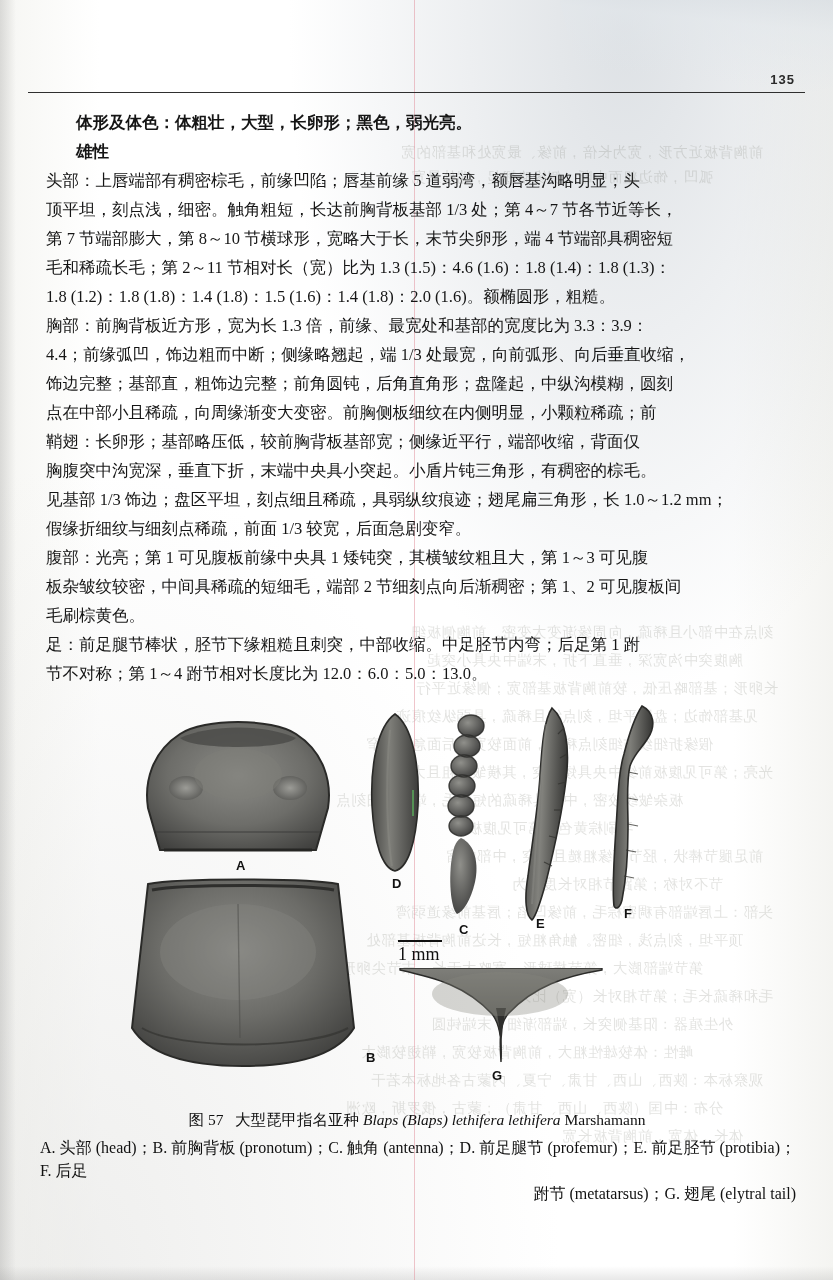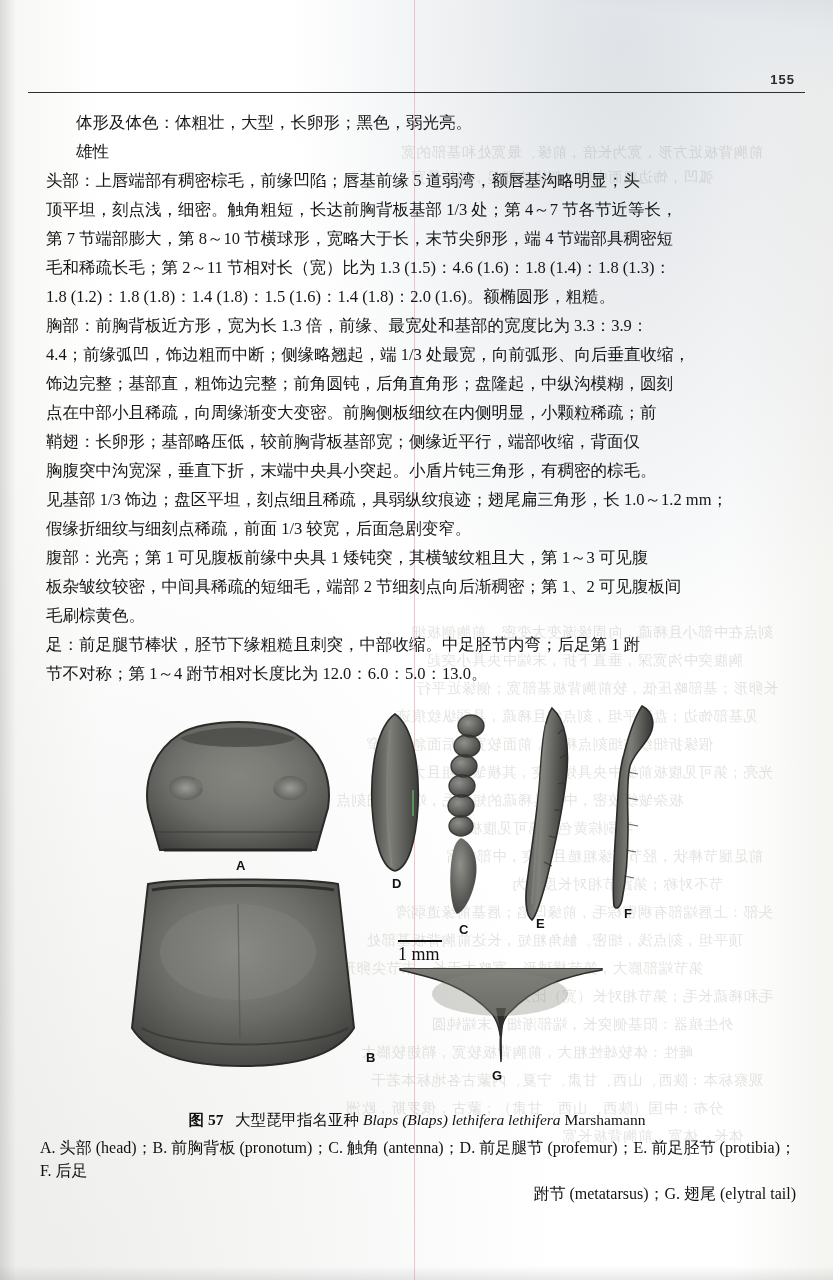--- a/index.html
+++ b/index.html
@@ -124,21 +124,21 @@
     text-align: justify;
   }
   .body-text p {
     margin: 0;
     text-indent: 0;
   }
   .body-text p.indent {
     text-indent: 30px;
   }
   .lbl {
-    font-weight: normal;
+    font-weight: bold;
   }
   .latin {
     font-style: italic;
   }
 
   
   .figure {
     position: absolute;
     left: 46px;
     top: 690px;
@@ -237,21 +237,21 @@
   .caption {
     position: absolute;
     left: 46px;
     top: 1110px;
     width: 742px;
     text-align: center;
     font-size: 15.5px;
     color: #111;
   }
   .caption .cap-num {
-    font-weight: bold;
+    font-weight: normal;
     margin-top: 29px;
   }
   .sub-caption {
     position: absolute;
     left: 40px;
     top: 1136px;
     width: 756px;
     font-size: 16px;
     line-height: 23px;
     color: #111;
@@ -301,21 +301,21 @@
     <span class="gl" style="left:100px; top:1012px;">外生殖器：阳基侧突长，端部渐细，末端钝圆</span>
     <span class="gl" style="left:140px; top:1040px;">雌性：体较雄性粗大，前胸背板较宽，鞘翅较膨大</span>
     <span class="gl" style="left:70px;  top:1068px;">观察标本：陕西、山西、甘肃、宁夏、内蒙古各地标本若干</span>
     <span class="gl" style="left:110px; top:1096px;">分布：中国（陕西、山西、甘肃）；蒙古，俄罗斯，欧洲</span>
     <span class="gl" style="left:90px;  top:1124px;">体长，体宽，前胸背板长宽</span>
   </div>
 
   <div class="guide-line"></div>
 
   <div class="running-head">
-    <div class="rh-page">155</div>
+    <div class="rh-page">135</div>
   </div>
   <div class="head-rule"></div>
 
   <div class="body-text">
     <p class="indent"><span class="lbl">体形及体色：体粗壮，大型，长卵形；黑色，弱光亮。</span></p>
     <p class="indent"><span class="lbl">雄性</span></p>
     <p><span>头部：上唇端部有稠密棕毛，前缘凹陷；唇基前缘 5 道弱湾，额唇基沟略明显；头</span></p>
     <p><span>顶平坦，刻点浅，细密。触角粗短，长达前胸背板基部 1/3 处；第 4～7 节各节近等长，</span></p>
     <p><span>第 7 节端部膨大，第 8～10 节横球形，宽略大于长，末节尖卵形，端 4 节端部具稠密短</span></p>
     <p><span>毛和稀疏长毛；第 2～11 节相对长（宽）比为 1.3 (1.5)：4.6 (1.6)：1.8 (1.4)：1.8 (1.3)：</span></p>

